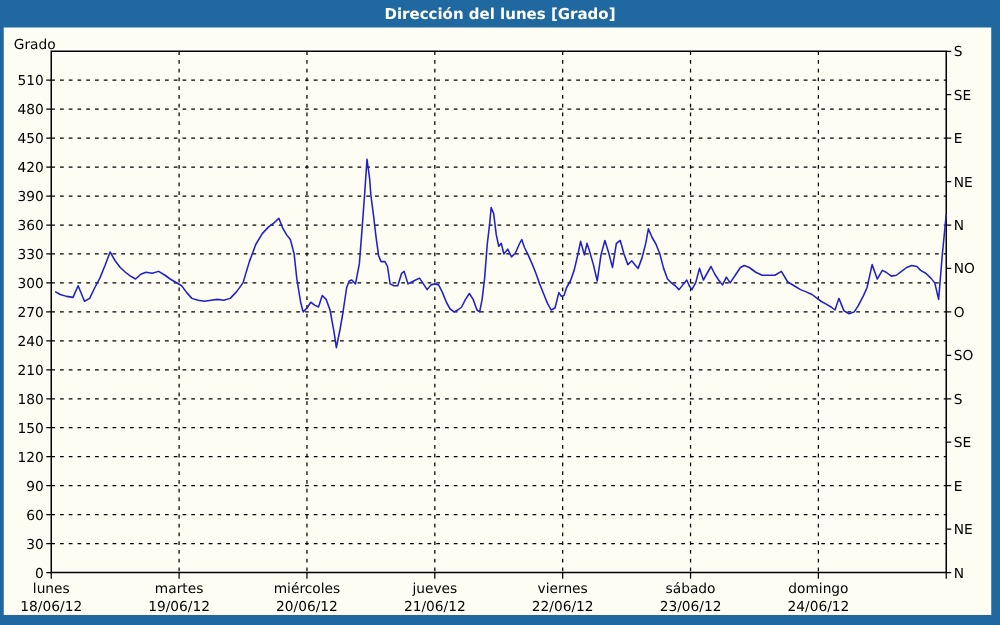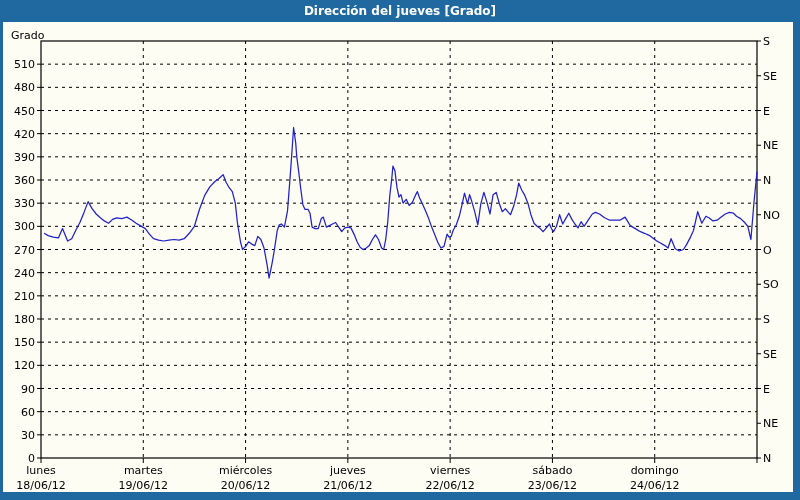--- a/index.html
+++ b/index.html
@@ -11,21 +11,21 @@
   .grid{stroke:#000000;stroke-width:1;stroke-dasharray:3,4;}
   .axis{stroke:#000000;stroke-width:1;}
   .border{fill:none;stroke:#000000;stroke-width:1.2;}
   .lbl{font-family:"DejaVu Sans",sans-serif;font-size:11px;fill:#000000;}
 </style>
 </head>
 <body>
 
 <div class="window">
   <div class="titlebar">
-    <span>Dirección del jueves [Grado]</span>
+    <span>Dirección del lunes [Grado]</span>
   </div>
   <div class="content">
     <svg id="chart" width="790" height="470">
         <line x1="38" x2="754" y1="412.8333333333333" y2="412.8333333333333" class="grid"></line>
         <line x1="38" x2="754" y1="389.6666666666667" y2="389.6666666666667" class="grid"></line>
         <line x1="38" x2="754" y1="366.5" y2="366.5" class="grid"></line>
         <line x1="38" x2="754" y1="343.33333333333337" y2="343.33333333333337" class="grid"></line>
         <line x1="38" x2="754" y1="320.16666666666663" y2="320.16666666666663" class="grid"></line>
         <line x1="38" x2="754" y1="297" y2="297" class="grid"></line>
         <line x1="38" x2="754" y1="273.83333333333337" y2="273.83333333333337" class="grid"></line>

